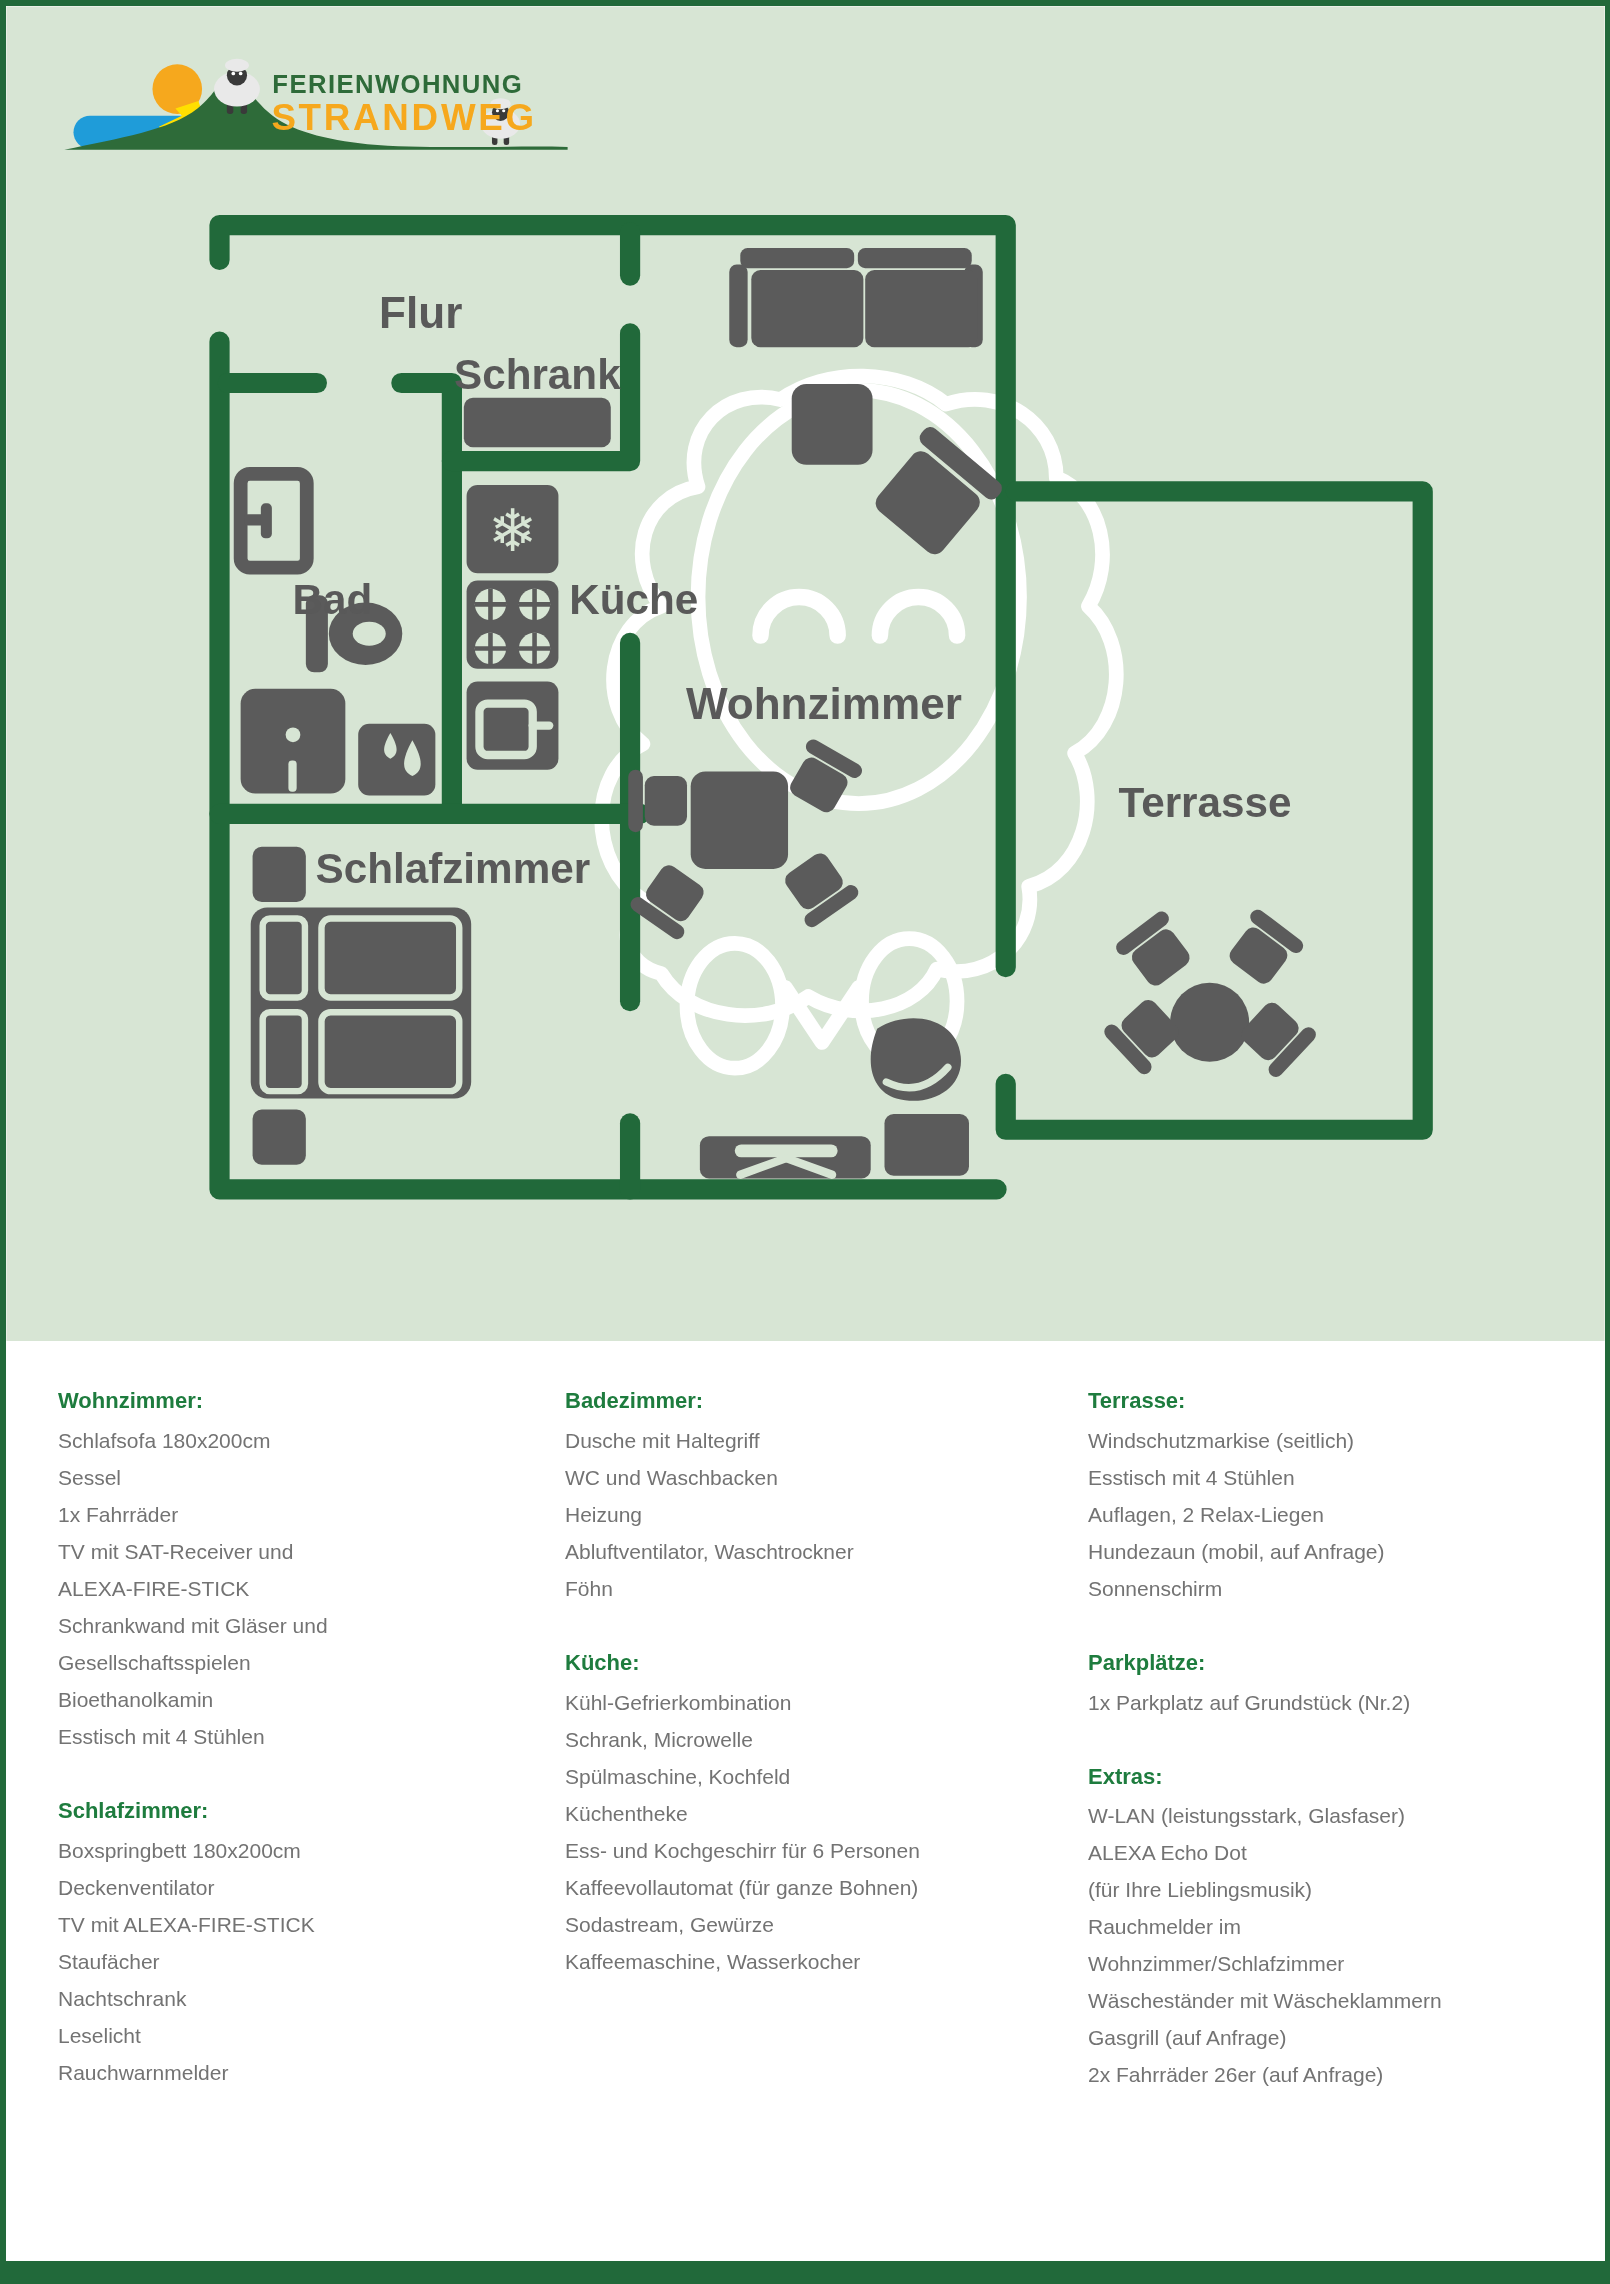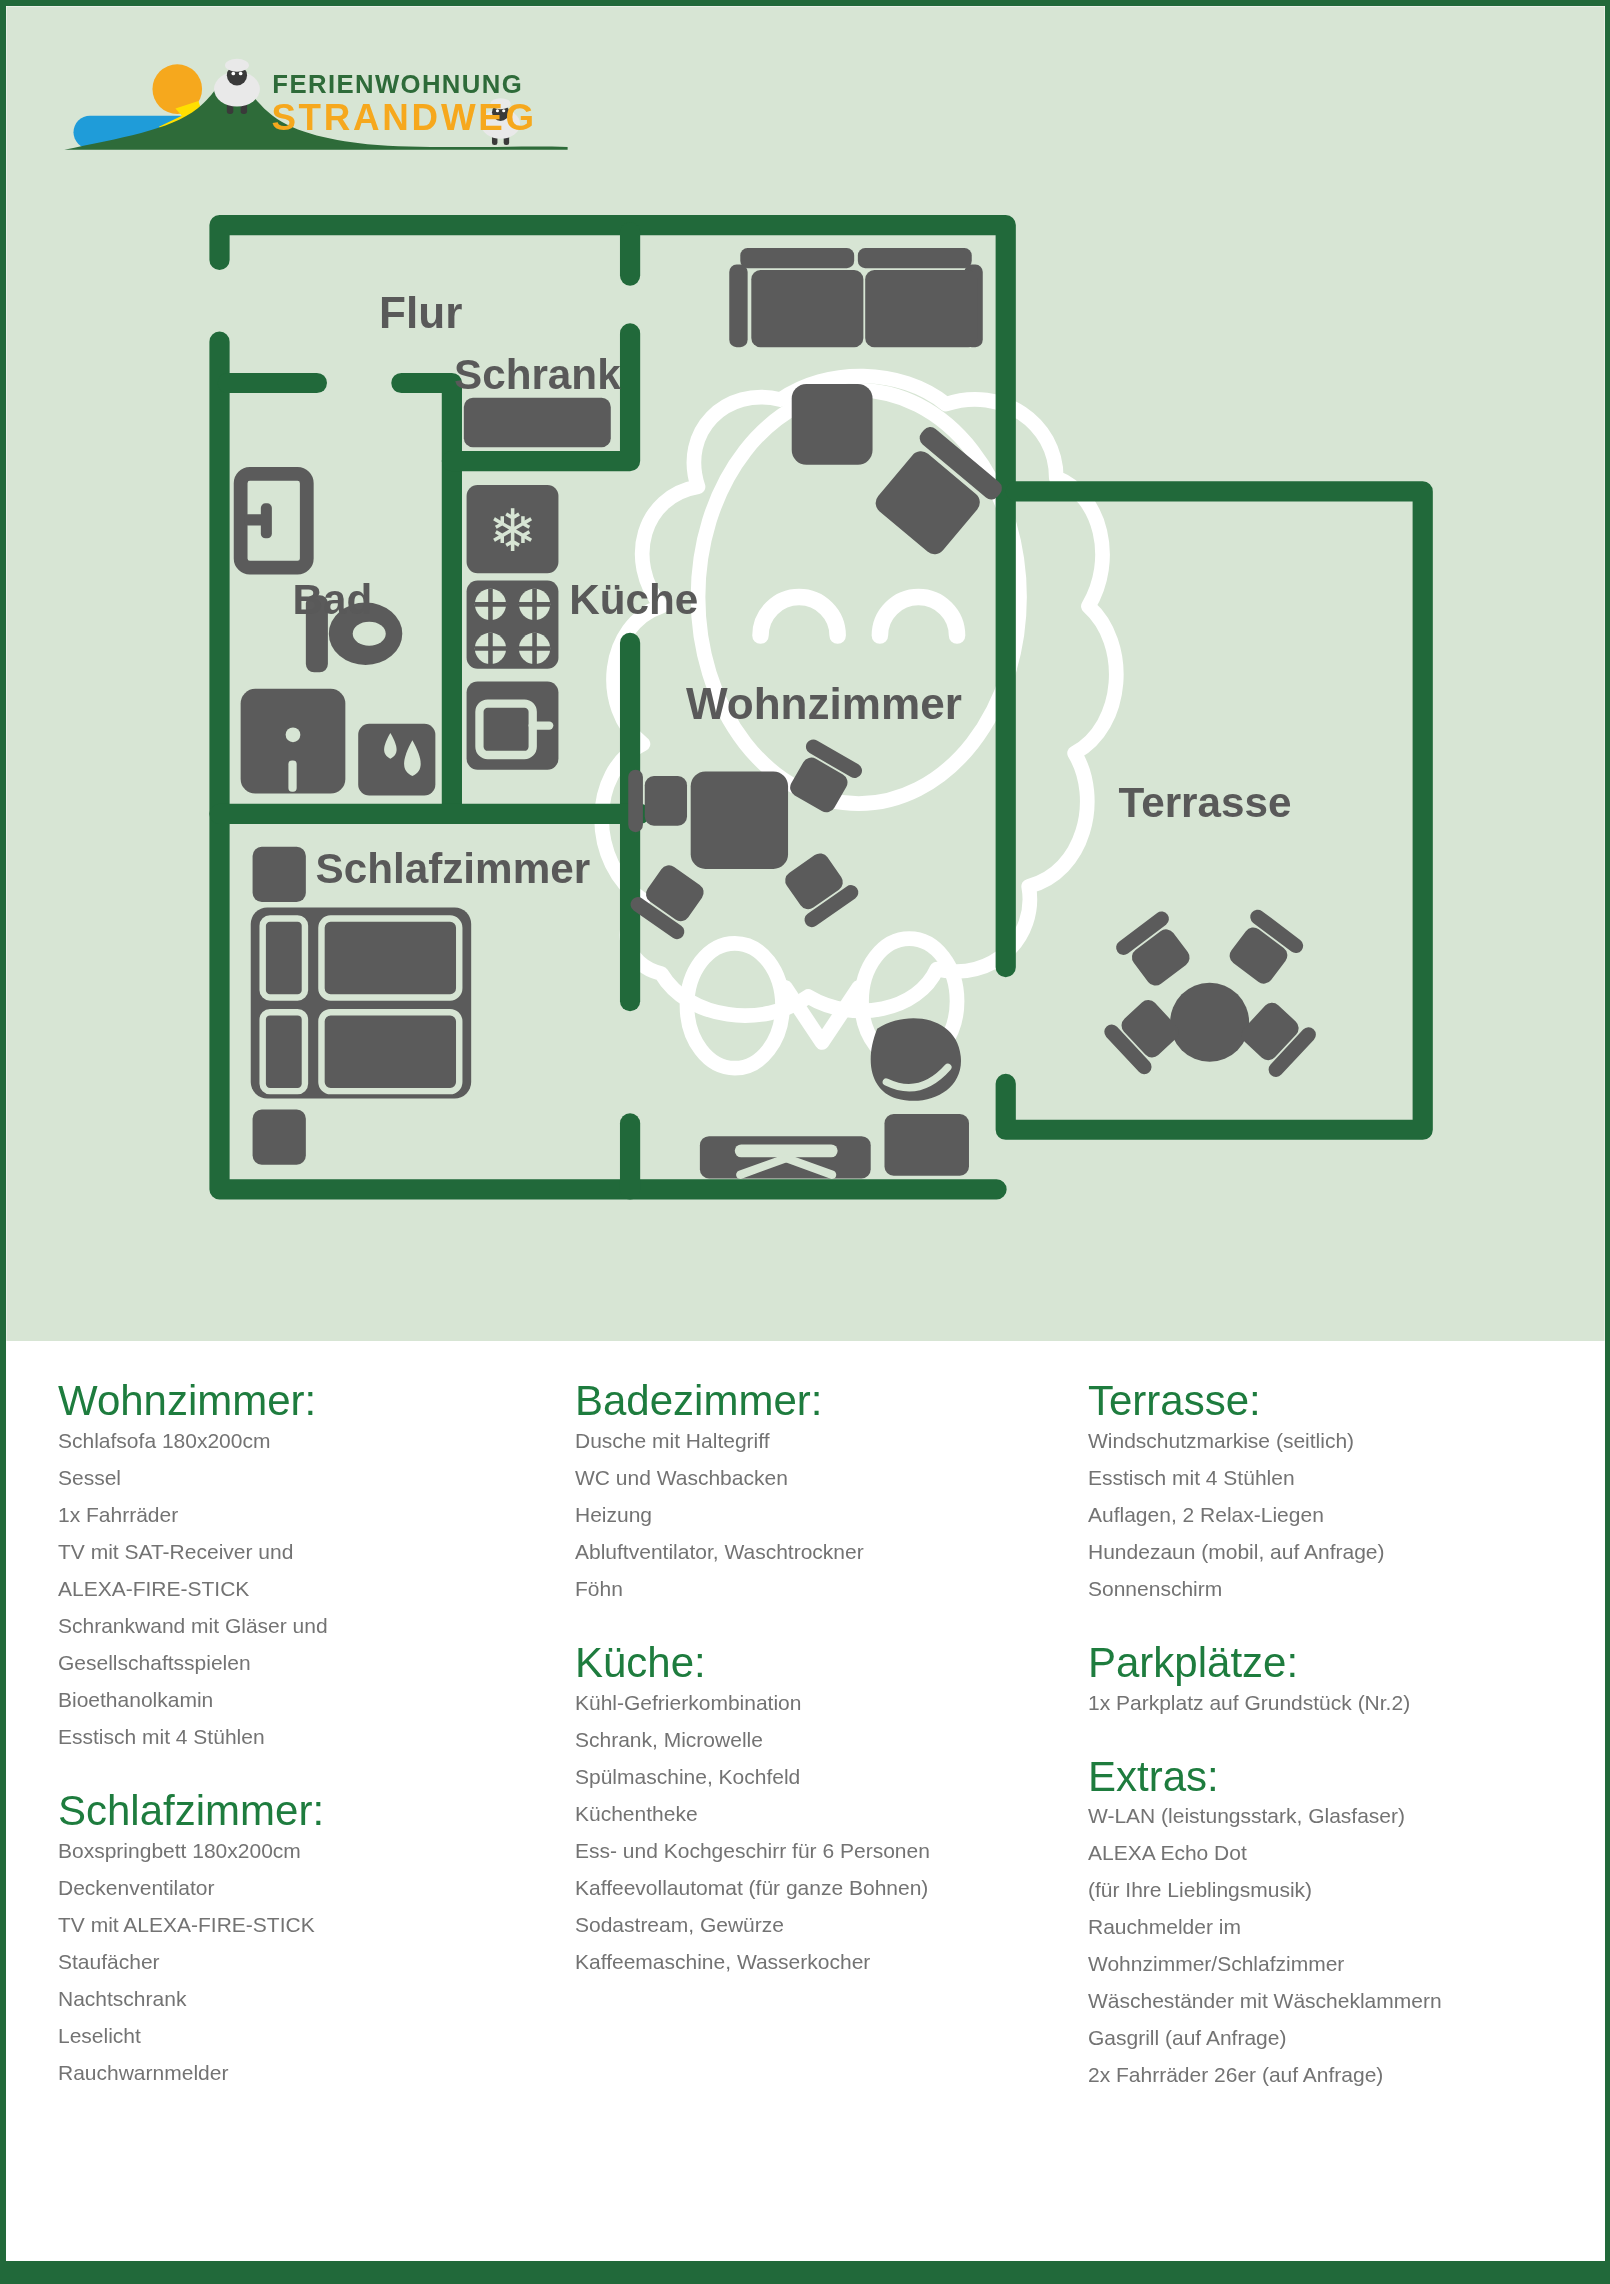--- a/index.html
+++ b/index.html
@@ -10,24 +10,24 @@
   .page-border{
     position:absolute;inset:0;border:6.4px solid #21693A;box-sizing:border-box;
     z-index:60;pointer-events:none;
   }
   .bottom-bar{
     position:absolute;left:0;right:0;bottom:0;height:24px;background:#21693A;z-index:61;
   }
   .plan-svg{position:absolute;top:0;left:0;}
   .lists{position:absolute;top:0;left:0;width:1611px;height:944px;}
   .col{position:absolute;top:1382px;width:514px;}
-  .col.c0{left:58px;} .col.c1{left:565px;margin-left:10px;} .col.c2{left:1088px;}
+  .col.c0{left:58px;} .col.c1{left:565px;} .col.c2{left:1088px;}
   .section{margin:0 0 37px 0;}
   .heading{
-    font-size:42px;font-weight:normal;color:#1E7C3E;line-height:38px;margin:0 0 1.8px 0;
+    font-size:22px;font-weight:bold;color:#1E7C3E;line-height:38px;margin:0 0 1.8px 0;
     white-space:nowrap;
   }
   .item{
     font-size:21px;color:#737373;line-height:37px;white-space:nowrap;
   }
   text.room-label{
     font-family:"Liberation Sans",sans-serif;font-weight:bold;fill:#595959;
   }
   text.logo-line1{font-family:"Liberation Sans",sans-serif;font-weight:bold;fill:#2E6B39;letter-spacing:1.5px;}
   text.logo-line2{font-family:"Liberation Sans",sans-serif;font-weight:bold;fill:#F6A81D;letter-spacing:3px;}

